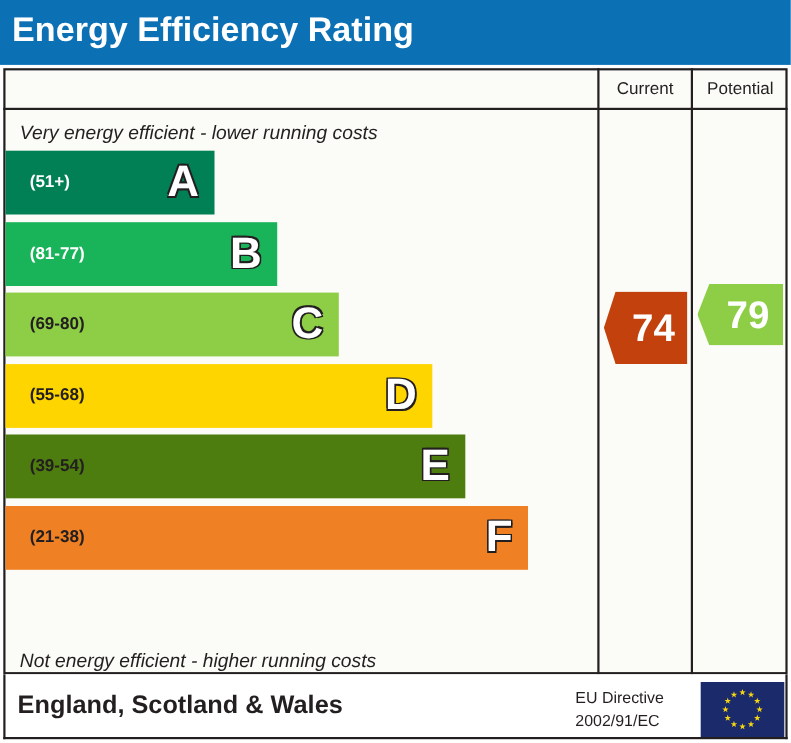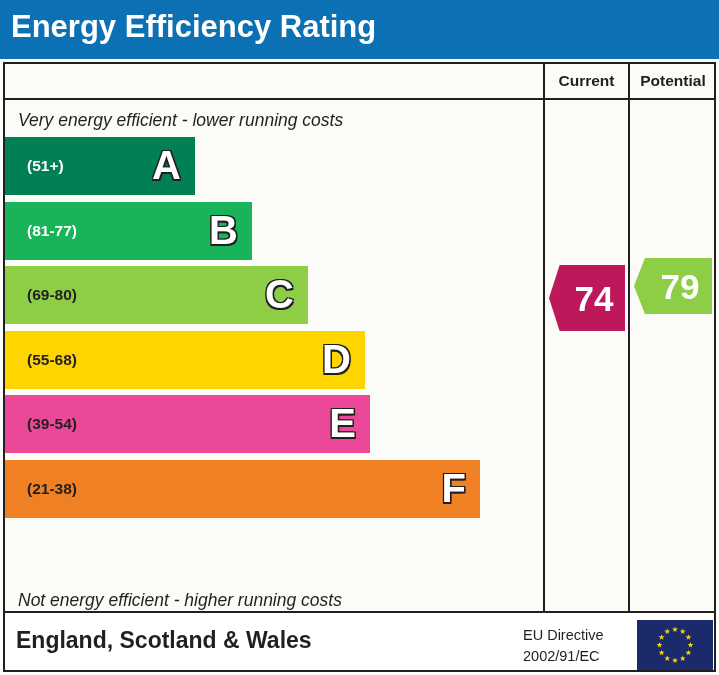--- a/index.html
+++ b/index.html
@@ -61,21 +61,21 @@
     width: 2px; height: 551px;
     background: #231f20;
   }
   .col-div-1 { left: 543px; }
   .col-div-2 { left: 628px; }
 
   .col-label {
     position: absolute;
     top: 72px;
     font-size: 15.5px;
-    font-weight: bold;
+    font-weight: normal;
     color: #231f20;
     text-align: center;
     white-space: nowrap;
   }
   .col-label-current  { left: 545px; width: 83px; }
   .col-label-potential{ left: 630px; width: 86px; }
 
   
   .caption {
     position: absolute;
@@ -209,34 +209,34 @@
     <span class="bar-letter">A</span>
   </div>
   <div class="bar" style="top: 202px; width: 247px; background: rgb(25, 180, 89);">
     <span class="bar-range" style="color: rgb(255, 255, 255);">(81-77)</span>
     <span class="bar-letter">B</span>
   </div>
   <div class="bar" style="top: 266px; width: 303px; background: rgb(141, 206, 70);">
     <span class="bar-range" style="color: rgb(35, 31, 32);">(69-80)</span>
     <span class="bar-letter">C</span>
   </div>
-  <div class="bar" style="top: 331px; width: 360px; background: rgb(255, 213, 0);">
+  <div class="bar" style="top: 331px; width: 388px; background: rgb(255, 213, 0);">
     <span class="bar-range" style="color: rgb(35, 31, 32);">(55-68)</span>
     <span class="bar-letter">D</span>
   </div>
-  <div class="bar" style="top: 395px; width: 365px; background: #ec4899;">
+  <div class="bar" style="top: 395px; width: 418px; background: #4d7c0f;">
     <span class="bar-range" style="color: rgb(35, 31, 32);">(39-54)</span>
     <span class="bar-letter">E</span>
   </div>
   <div class="bar" style="top: 460px; width: 475px; background: rgb(239, 128, 35);">
     <span class="bar-range" style="color: rgb(35, 31, 32);">(21-38)</span>
     <span class="bar-letter">F</span>
   </div>
 
-  <div class="rating rating-current" style="background: #be185d;">
+  <div class="rating rating-current" style="background: #c2410c;">
     <span class="rating-value">74</span>
   </div>
   <div class="rating rating-potential" style="background: rgb(141, 206, 70);">
     <span class="rating-value">79</span>
   </div>
 
   <div class="footer"></div>
   <div class="footer-region">England, Scotland &amp; Wales</div>
   <div class="footer-directive">
     <div>EU Directive</div>

